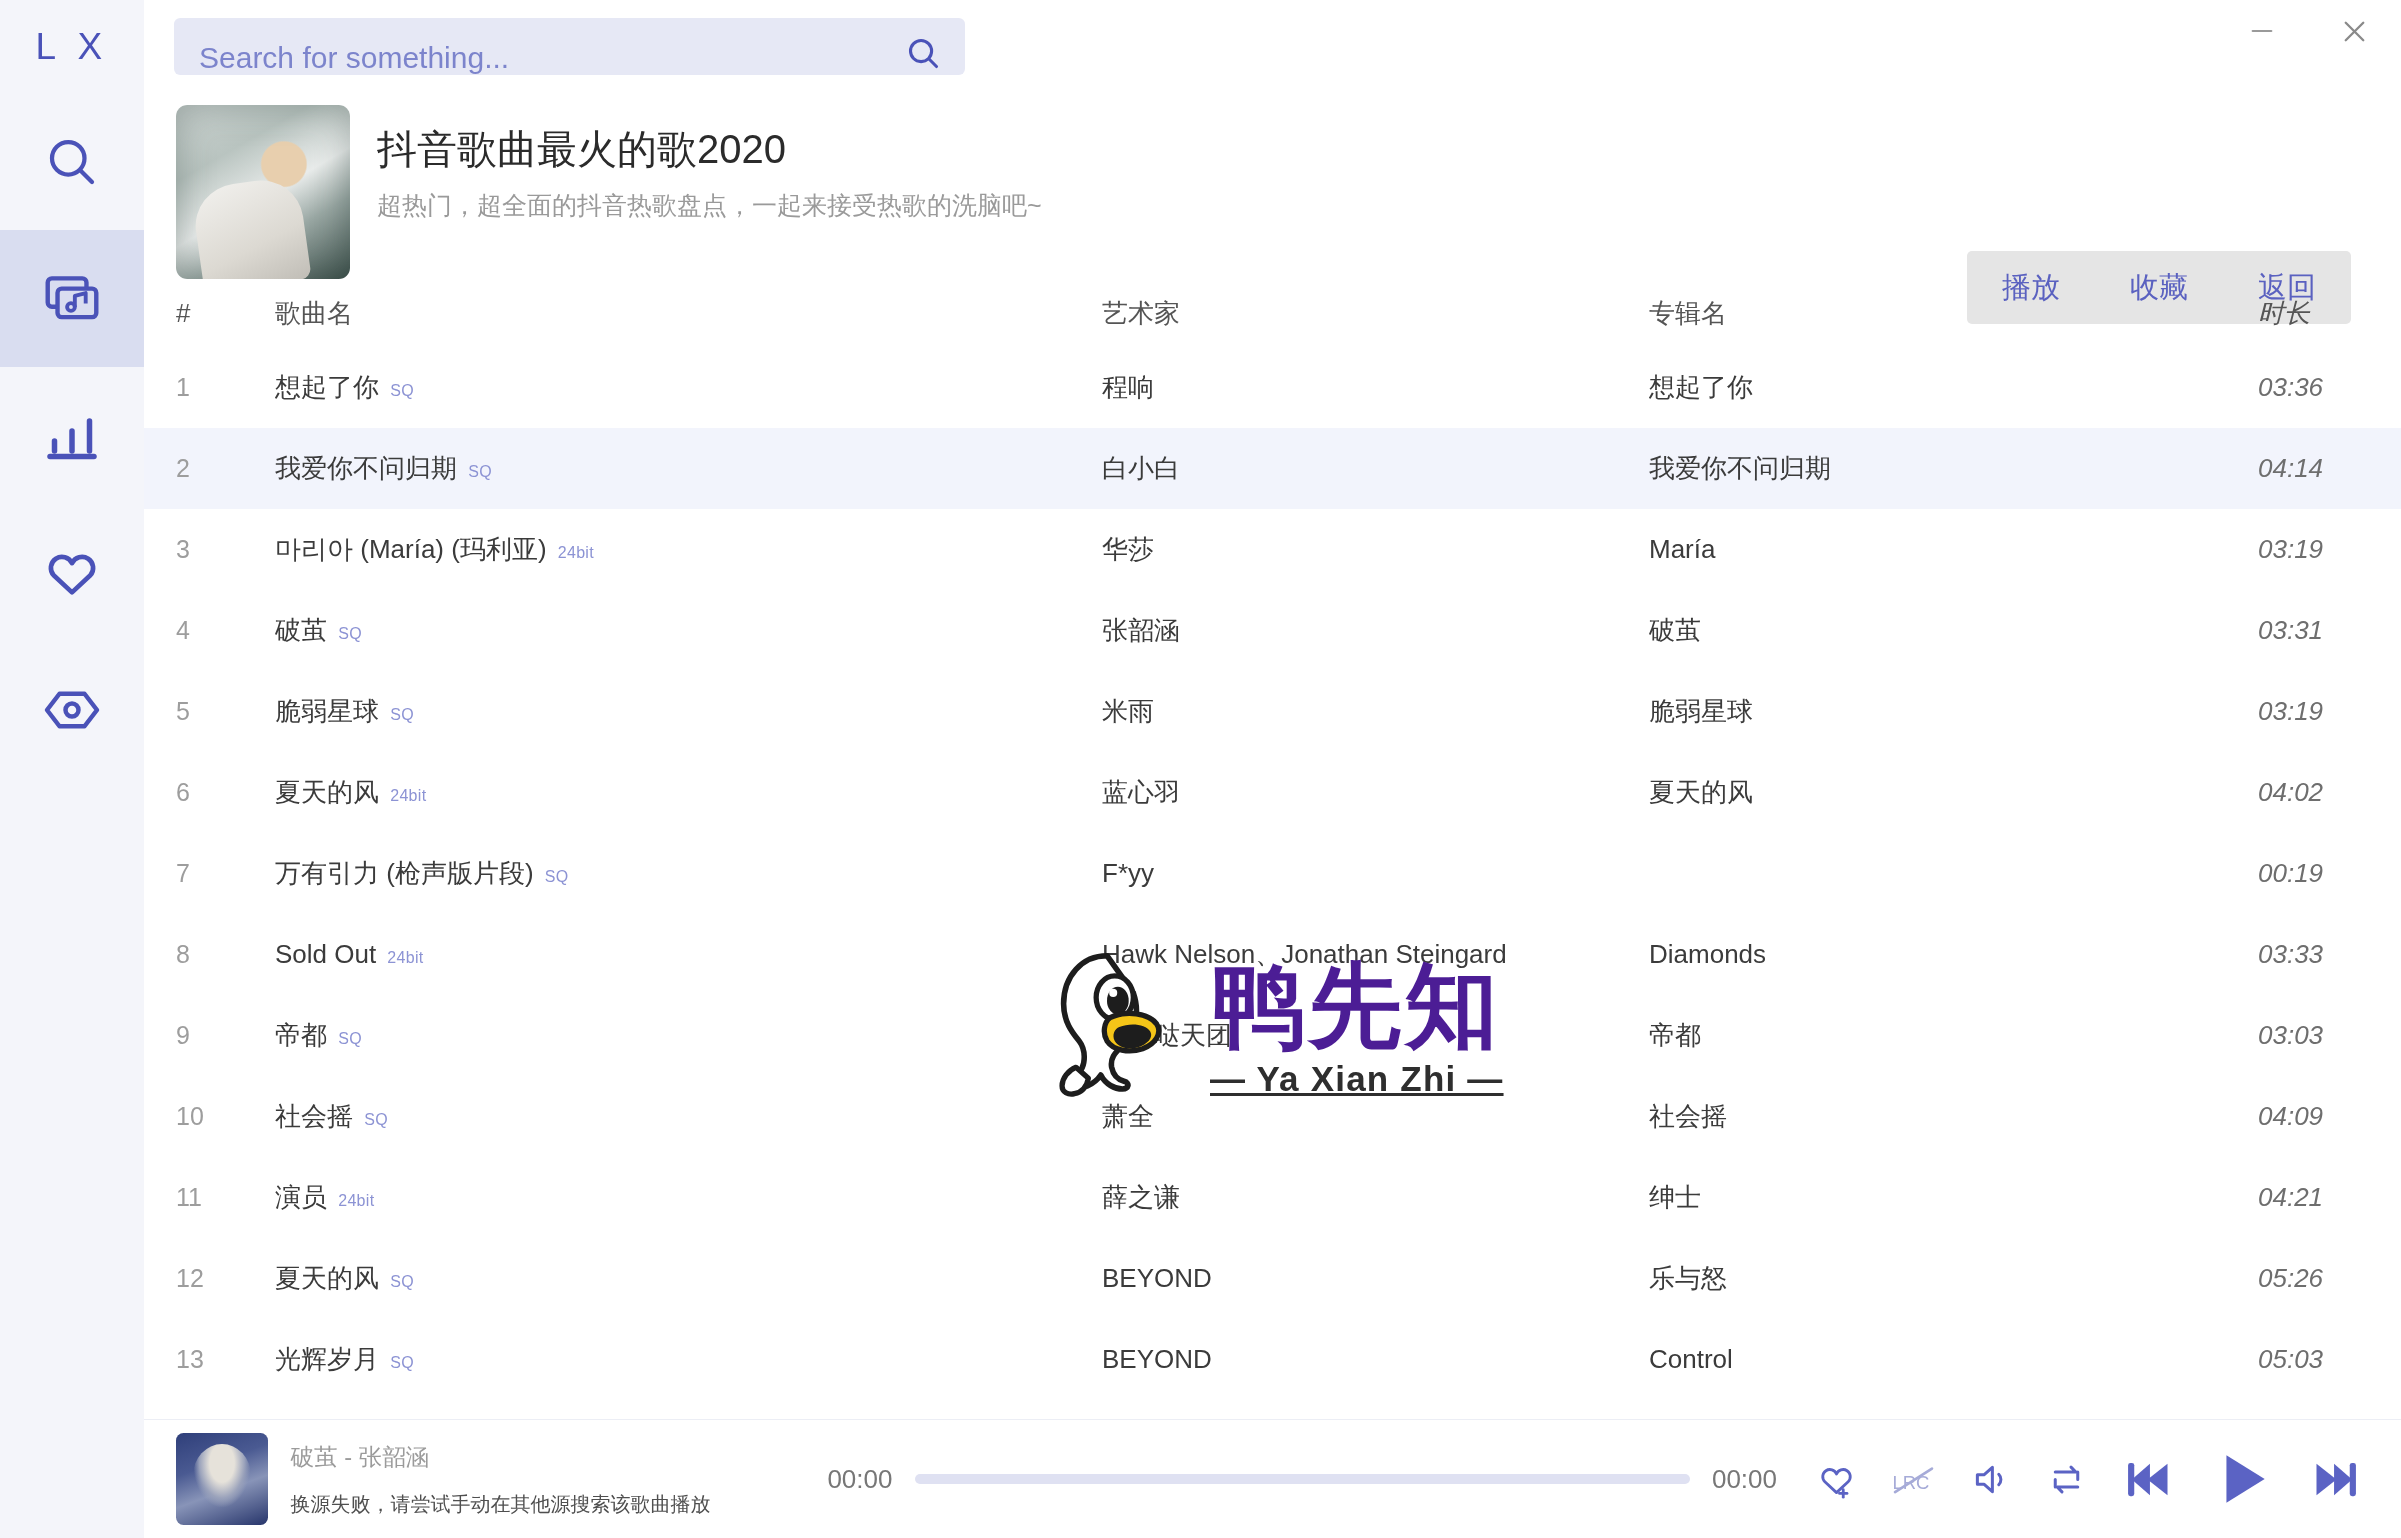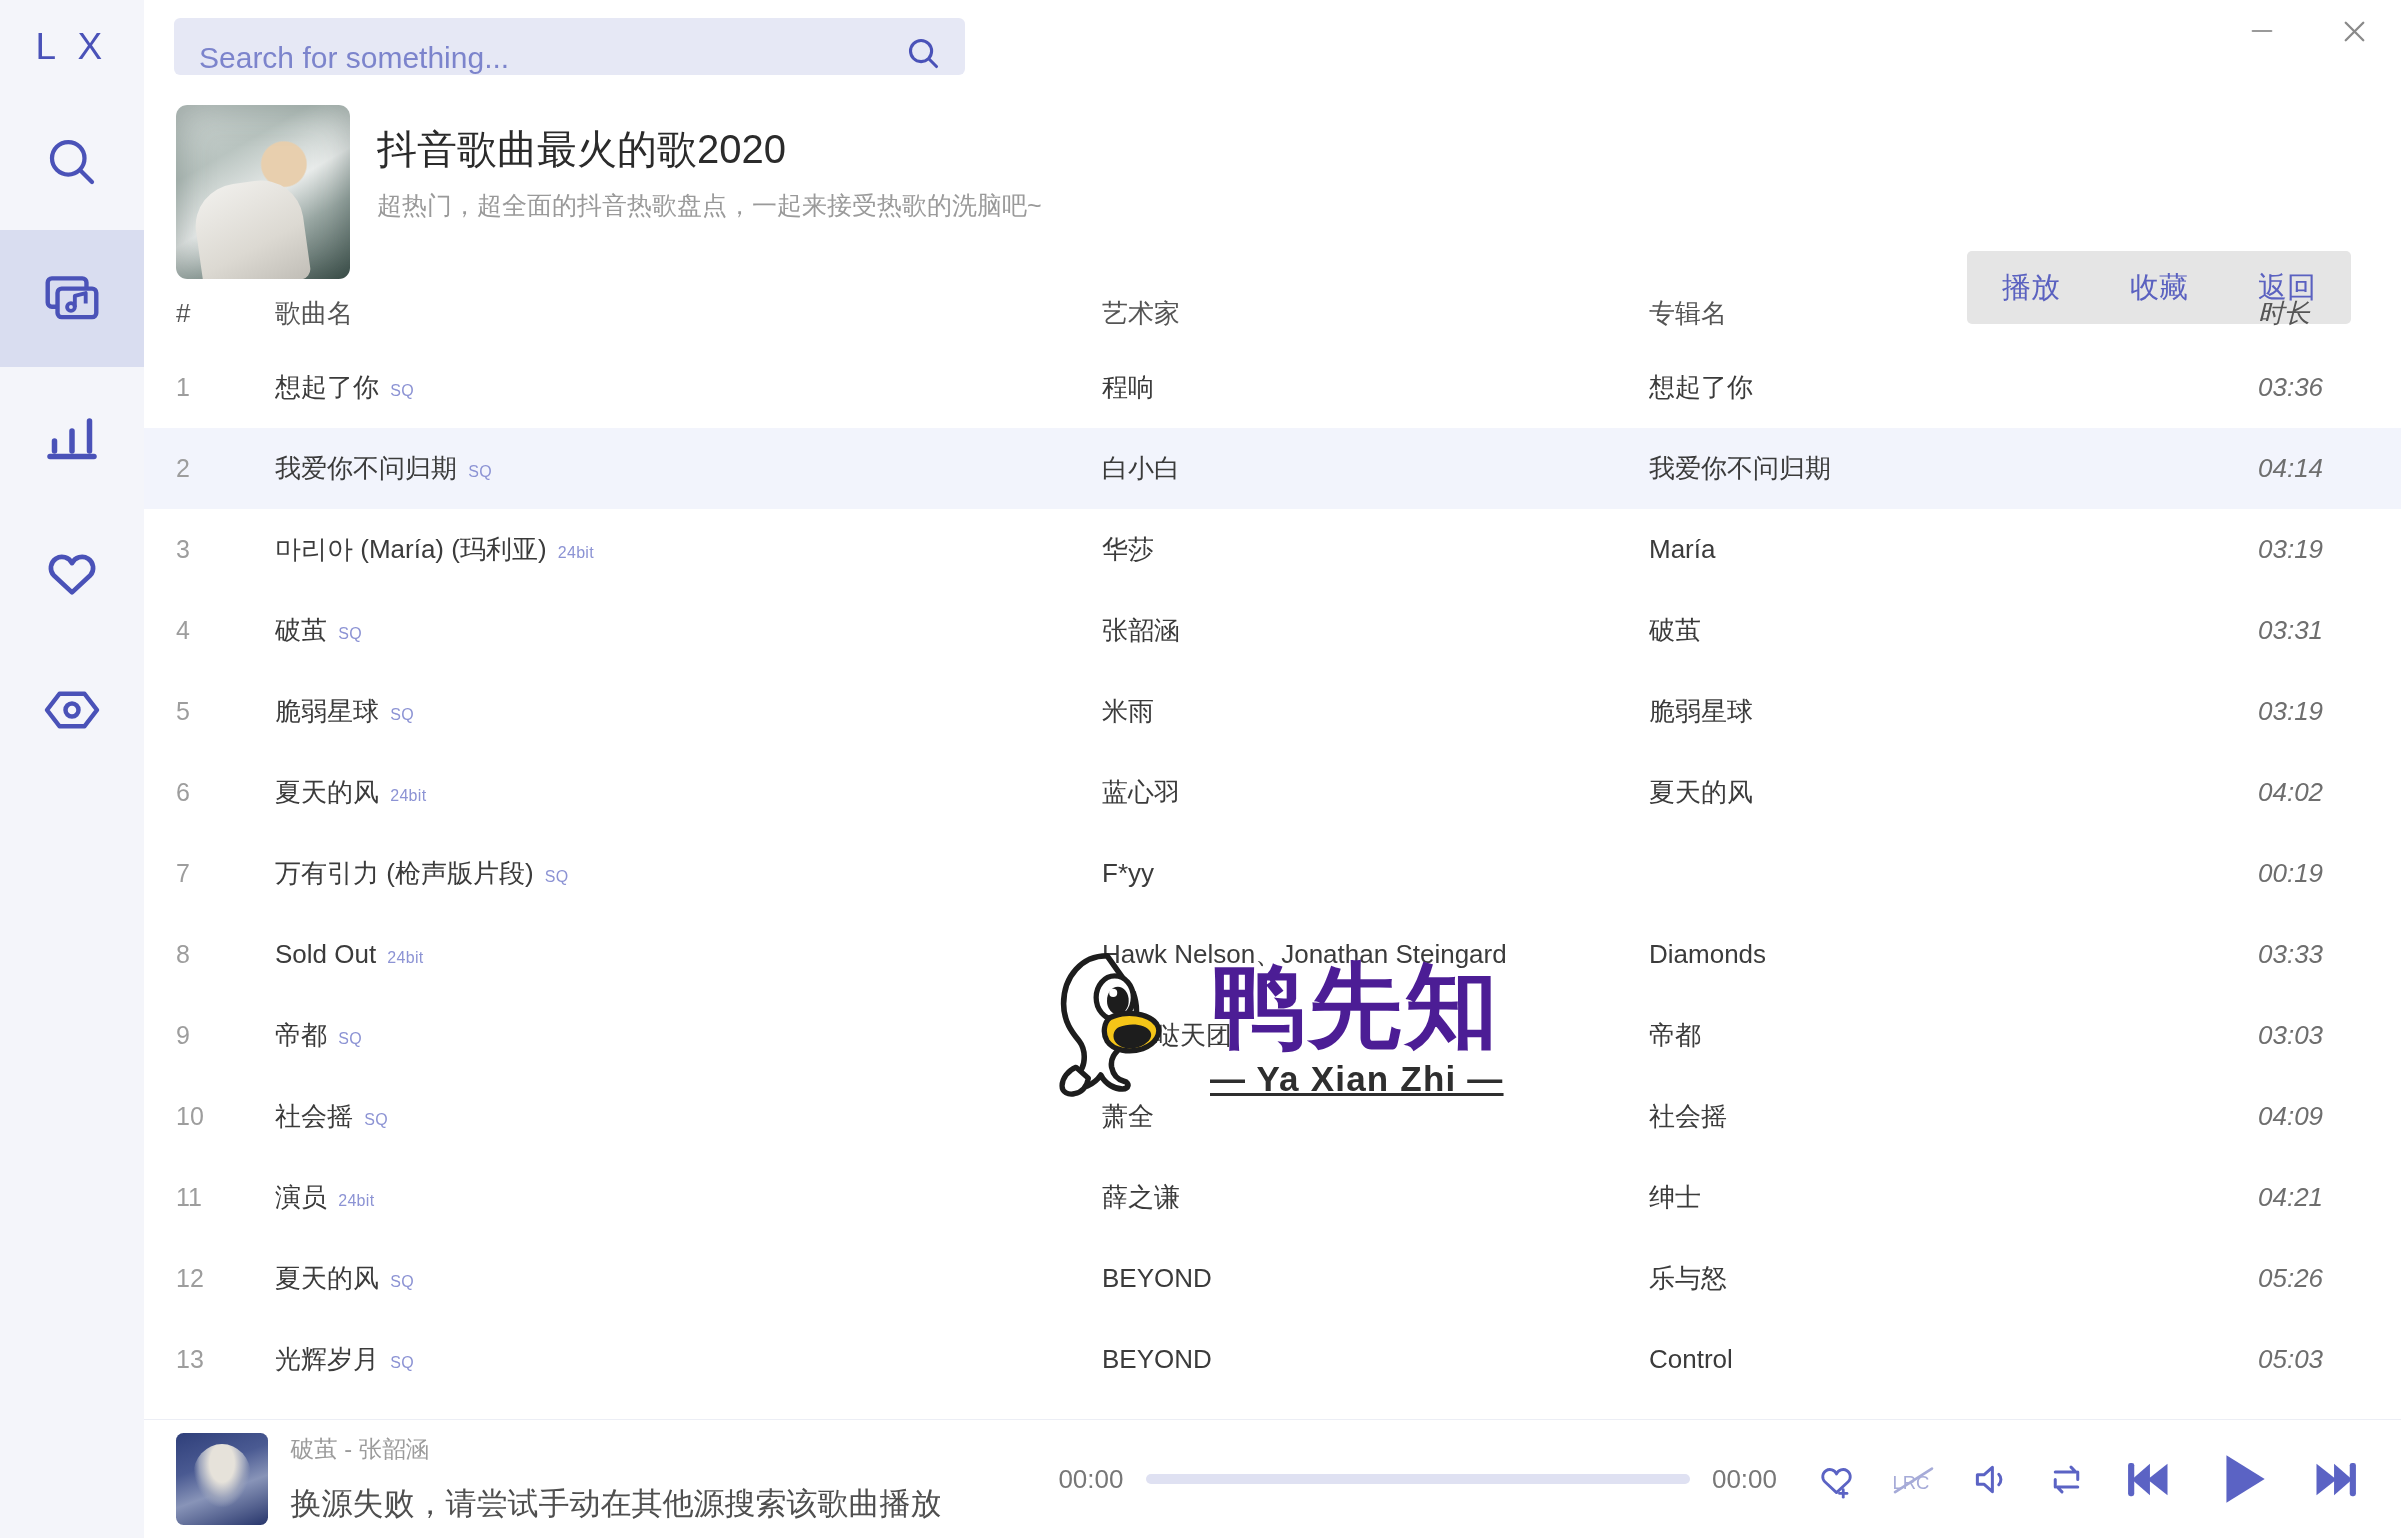--- a/index.html
+++ b/index.html
@@ -268,21 +268,21 @@
   }
   .pb-cover::after {
     content:"";
     position:absolute; left:18%; top:12%;
     width:64%; height:70%;
     background: radial-gradient(ellipse at 50% 30%, #e6e2da 0 30%, #9aa2bb 55%, transparent 70%);
     border-radius: 50% 50% 45% 45%;
   }
   .pb-info { margin-left: 22.4px; min-width: 0; }
   .pb-song { font-size: 23.6px; color: #9b9b9b; white-space: nowrap; }
-  .pb-status { font-size: 31px; color: #4f4f4f; margin-top: 18px; white-space: nowrap; }
+  .pb-status { font-size: 20px; color: #4f4f4f; margin-top: 18px; white-space: nowrap; }
   .pb-progress {
     display: flex;
     align-items: center;
     gap: 22.4px;
     margin-left: 117px;
     flex: 1;
     min-width: 0;
   }
   .pb-time { font-size: 26px; color: #777; flex: none; }
   .pb-bar {

